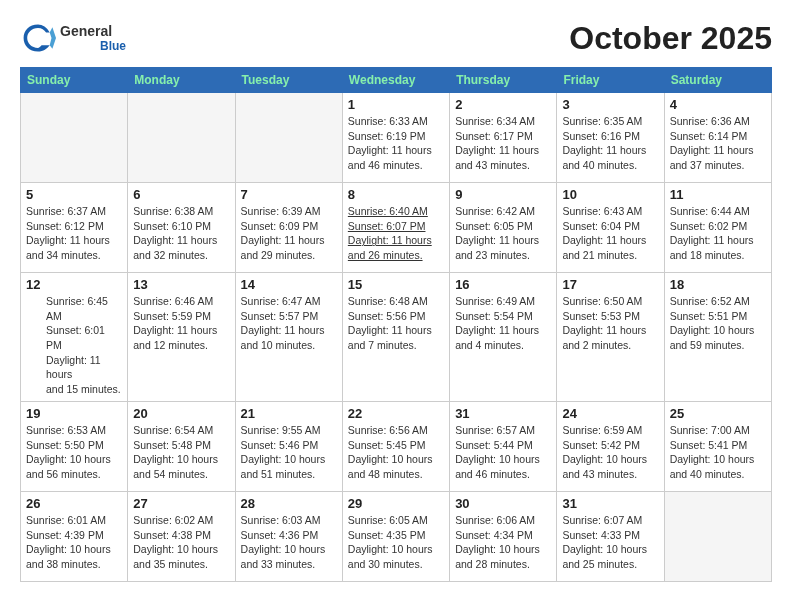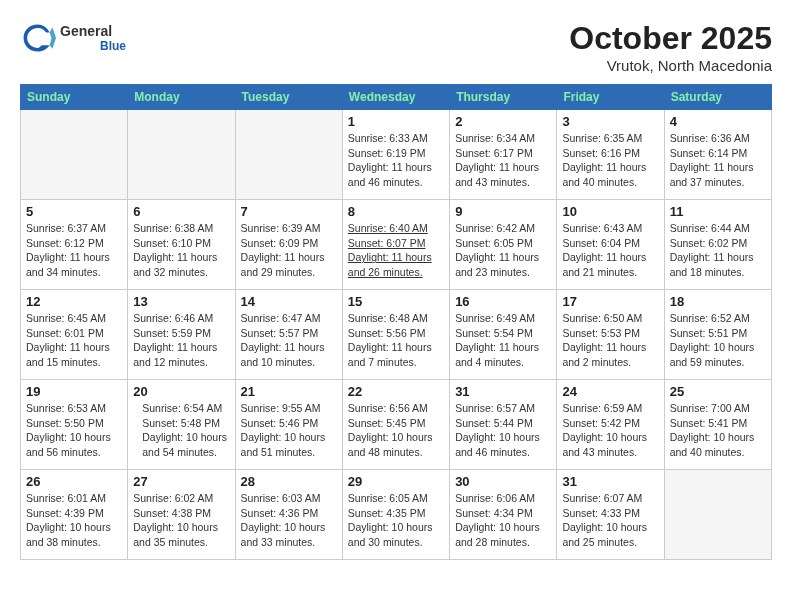--- a/index.html
+++ b/index.html
@@ -83,21 +83,20 @@
       <path d="M20 5 C10 5, 4 12, 4 20 C4 28, 10 35, 20 35 C26 35, 30 32, 33 28 L24 28 C22 30, 21 31, 20 31 C13 31, 8 26, 8 20 C8 14, 13 9, 20 9 C24 9, 27 11, 29 14 L33 14 C30 8, 25 5, 20 5Z" fill="#1a5fad"></path>
       <path d="M33 14 L36 8 L40 20 L36 32 L33 28 L35 20Z" fill="#4a9fd4"></path>
     </svg>
     <div>
       <div style="font-size:14px;font-weight:bold;color:#333;">General</div>
       <div style="font-size:12px;font-weight:bold;color:#1a5fad;margin-left:40px;">Blue</div>
     </div>
   </div>
   <div class="title-block">
     <div class="month-title">October 2025</div>
-    <div class="location">Vrutok, North Macedonia</div>
   </div>
 </div>
 
 <table class="calendar">
   <thead>
     <tr>
     <th>Sunday</th>
         <th>Monday</th>
         <th>Tuesday</th>
         <th>Wednesday</th>
@@ -187,21 +186,21 @@
           <div class="day-number">11</div>
           <div class="day-info" style="white-space: pre-line;">Sunrise: 6:44 AM
 Sunset: 6:02 PM
 Daylight: 11 hours
 and 18 minutes.</div>
         </td>
       </tr>
       <tr>
         <td>
           <div class="day-number">12</div>
-          <div class="day-info" style="white-space: pre-line;">Sunrise: 6:45 AM
+          <div class="day-info" style="white-space: pre-line; margin-left: 20px;">Sunrise: 6:45 AM
 Sunset: 6:01 PM
 Daylight: 11 hours
 and 15 minutes.</div>
         </td>
         <td>
           <div class="day-number">13</div>
           <div class="day-info" style="white-space: pre-line;">Sunrise: 6:46 AM
 Sunset: 5:59 PM
 Daylight: 11 hours
 and 12 minutes.</div>
@@ -245,21 +244,21 @@
       <tr>
         <td>
           <div class="day-number">19</div>
           <div class="day-info" style="white-space: pre-line;">Sunrise: 6:53 AM
 Sunset: 5:50 PM
 Daylight: 10 hours
 and 56 minutes.</div>
         </td>
         <td>
           <div class="day-number">20</div>
-          <div class="day-info" style="white-space: pre-line; margin-left: 9px;">Sunrise: 6:54 AM
+          <div class="day-info" style="white-space: pre-line;">Sunrise: 6:54 AM
 Sunset: 5:48 PM
 Daylight: 10 hours
 and 54 minutes.</div>
         </td>
         <td>
           <div class="day-number">21</div>
           <div class="day-info" style="white-space: pre-line;">Sunrise: 9:55 AM
 Sunset: 5:46 PM
 Daylight: 10 hours
 and 51 minutes.</div>

